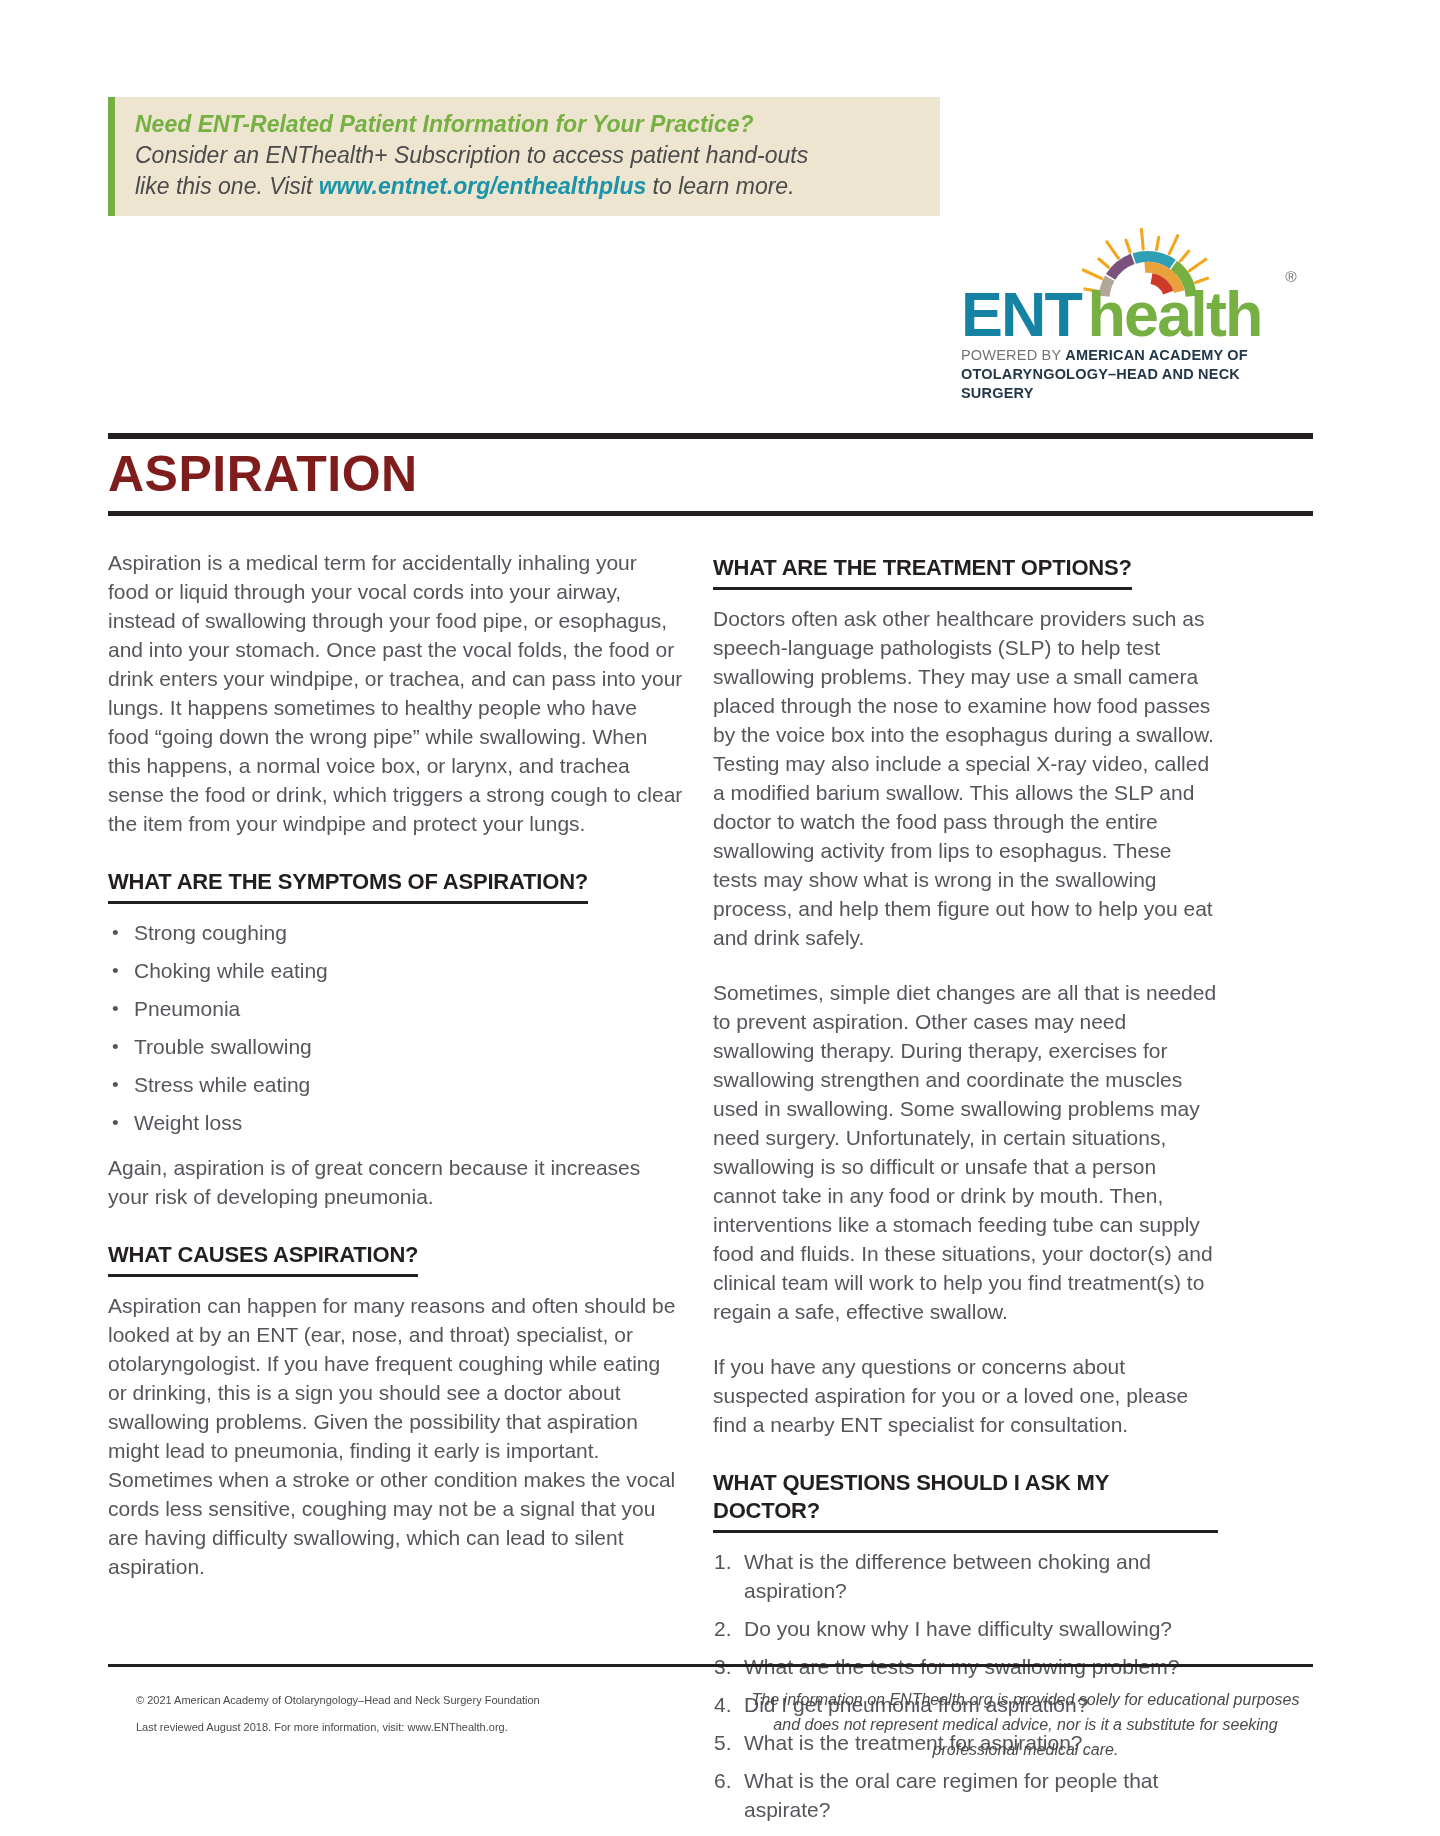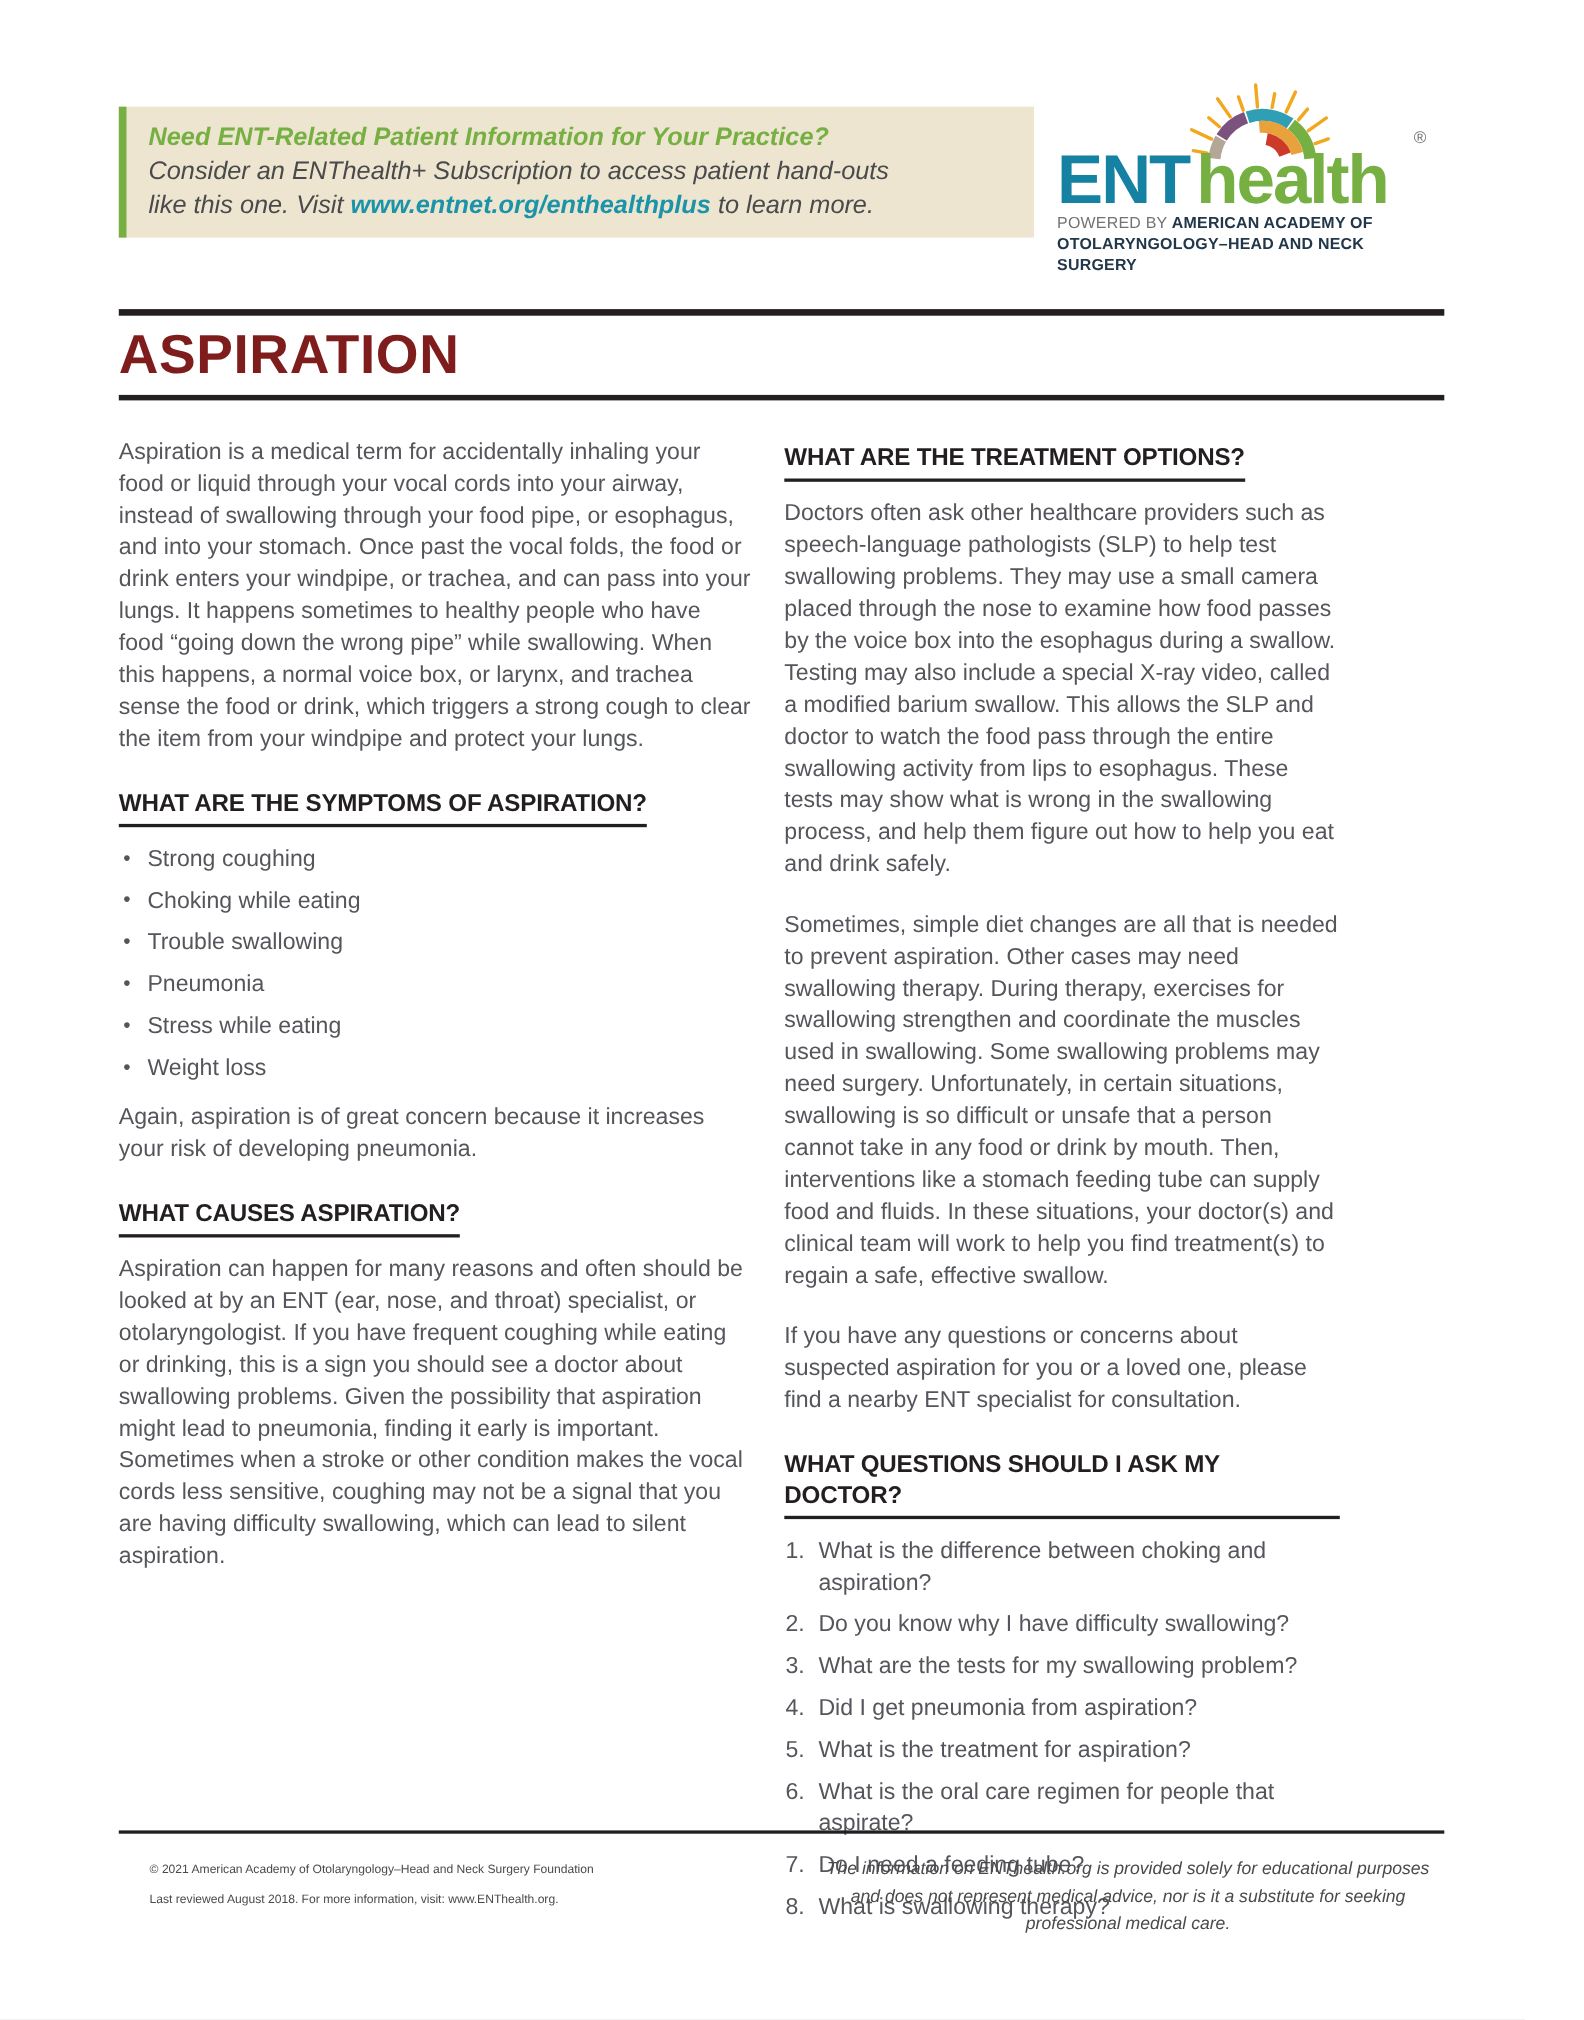--- a/index.html
+++ b/index.html
@@ -9,21 +9,21 @@
     width:1440px; height:1836px;
     margin:0 auto;
     background:#ffffff;
     font-family:"Liberation Sans", sans-serif;
     color:#54565B;
     overflow:hidden;
   }
   .content { position:absolute; left:108px; width:1205px; top:0; }
 
   
-  .header { display:flex; align-items:flex-start; padding-top:64px; }
+  .header { display:flex; align-items:flex-start; padding-top:64px;flex-direction:column; }
   .banner {
     margin-top:33px;
     width:832px;
     background:#EDE5CF;
     border-left:7px solid #76B043;
     padding:12px 22px 14px 20px;
     font-style:italic;
     font-size:23px;
     line-height:31px;
     color:#4A4A4C;
@@ -120,22 +120,22 @@
     <div class="cols">
 
       <div class="col-left">
         <p class="body">Aspiration is a medical term for accidentally inhaling your food or liquid through your vocal cords into your airway, instead of swallowing through your food pipe, or esophagus, and into your stomach. Once past the vocal folds, the food or drink enters your windpipe, or trachea, and can pass into your lungs. It happens sometimes to healthy people who have food “going down the wrong pipe” while swallowing. When this happens, a normal voice box, or larynx, and trachea sense the food or drink, which triggers a strong cough to clear the item from your windpipe and protect your lungs.</p>
 
         <h2 class="sec"><span>WHAT ARE THE SYMPTOMS OF ASPIRATION?</span></h2>
 
         <ul class="bullets">
           <li>Strong coughing</li>
           <li>Choking while eating</li>
+          <li>Pneumonia</li>
           <li>Trouble swallowing</li>
-          <li>Pneumonia</li>
           <li>Stress while eating</li>
           <li>Weight loss</li>
         </ul>
 
         <p class="body">Again, aspiration is of great concern because it increases your risk of developing pneumonia.</p>
 
         <h2 class="sec"><span>WHAT CAUSES ASPIRATION?</span></h2>
         <p class="body">Aspiration can happen for many reasons and often should be looked at by an ENT (ear, nose, and throat) specialist, or otolaryngologist. If you have frequent coughing while eating or drinking, this is a sign you should see a doctor about swallowing problems. Given the possibility that aspiration might lead to pneumonia, finding it early is important. Sometimes when a stroke or other condition makes the vocal cords less sensitive, coughing may not be a signal that you are having difficulty swallowing, which can lead to silent aspiration.</p>
       </div>
 

